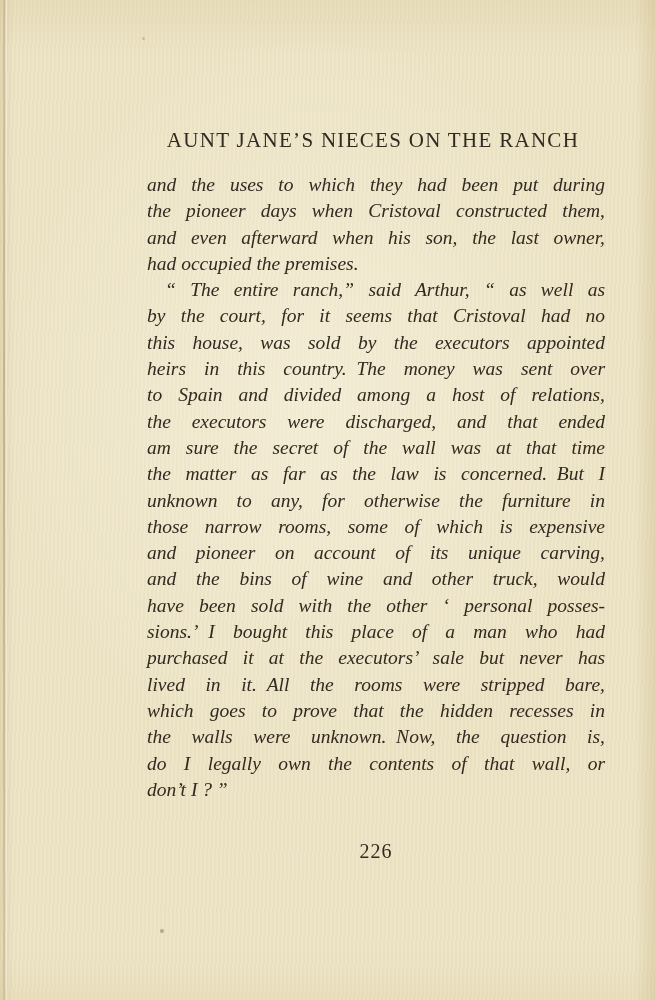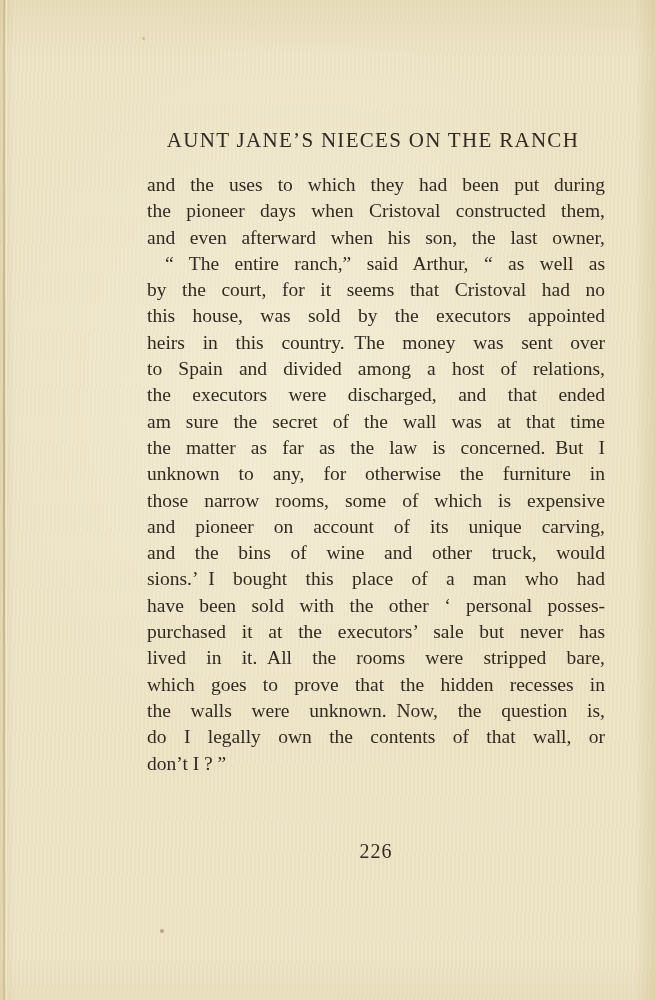--- a/index.html
+++ b/index.html
@@ -37,21 +37,21 @@
   .speck-a { left: 160px; top: 929px; width: 4px; height: 4px; background: rgba(138,118,80,0.55); }
   .speck-b { left: 142px; top: 37px; width: 3px; height: 3px; background: rgba(190,160,60,0.55); }
 
   .running-head {
     position: absolute; left: 144px; top: 128px; width: 458px;
     text-align: center; white-space: nowrap;
     font-size: 21px; letter-spacing: 1.3px;
   }
   .body-text {
     position: absolute; left: 147px; top: 172px; width: 458px;
-    font-size: 19.5px; line-height: 26.3px;
+    font-size: 19.5px; line-height: 26.3px; font-style: italic;
   }
   .line {
     text-align: justify;
     text-align-last: justify;
   }
   .line.last { text-align-last: left; }
   .line.indent { text-indent: 18px; }
   .page-number {
     position: absolute; left: 147px; top: 840px; width: 458px;
     text-align: center; font-size: 20px; letter-spacing: 1px;
@@ -67,36 +67,37 @@
   <div class="speck speck-b"></div>
 
   <div class="running-head">AUNT JANE’S NIECES ON THE RANCH</div>
 
   <div class="body-text">
 
   <div class="paragraph">
         <div class="line">and the uses to which they had been put during</div>
         <div class="line">the pioneer days when Cristoval constructed them,</div>
         <div class="line">and even afterward when his son, the last owner,</div>
+        <div class="line last">had occupied the premises.</div>
       </div>
       <div class="paragraph">
         <div class="line indent">“ The entire ranch,” said Arthur, “ as well as</div>
         <div class="line">by the court, for it seems that Cristoval had no</div>
         <div class="line">this house, was sold by the executors appointed</div>
         <div class="line">heirs in this country. The money was sent over</div>
         <div class="line">to Spain and divided among a host of relations,</div>
         <div class="line">the executors were discharged, and that ended</div>
         <div class="line">am sure the secret of the wall was at that time</div>
         <div class="line">the matter as far as the law is concerned. But I</div>
         <div class="line">unknown to any, for otherwise the furniture in</div>
         <div class="line">those narrow rooms, some of which is expensive</div>
         <div class="line">and pioneer on account of its unique carving,</div>
         <div class="line">and the bins of wine and other truck, would</div>
+        <div class="line">have been sold with the other ‘ personal posses-</div>
         <div class="line">sions.’ I bought this place of a man who had</div>
-        <div class="line">have been sold with the other ‘ personal posses-</div>
         <div class="line">purchased it at the executors’ sale but never has</div>
         <div class="line">lived in it. All the rooms were stripped bare,</div>
         <div class="line">which goes to prove that the hidden recesses in</div>
         <div class="line">the walls were unknown. Now, the question is,</div>
         <div class="line">do I legally own the contents of that wall, or</div>
         <div class="line last">don’t I ? ”</div>
       </div>
     </div>
 
   <div class="page-number">226</div>

